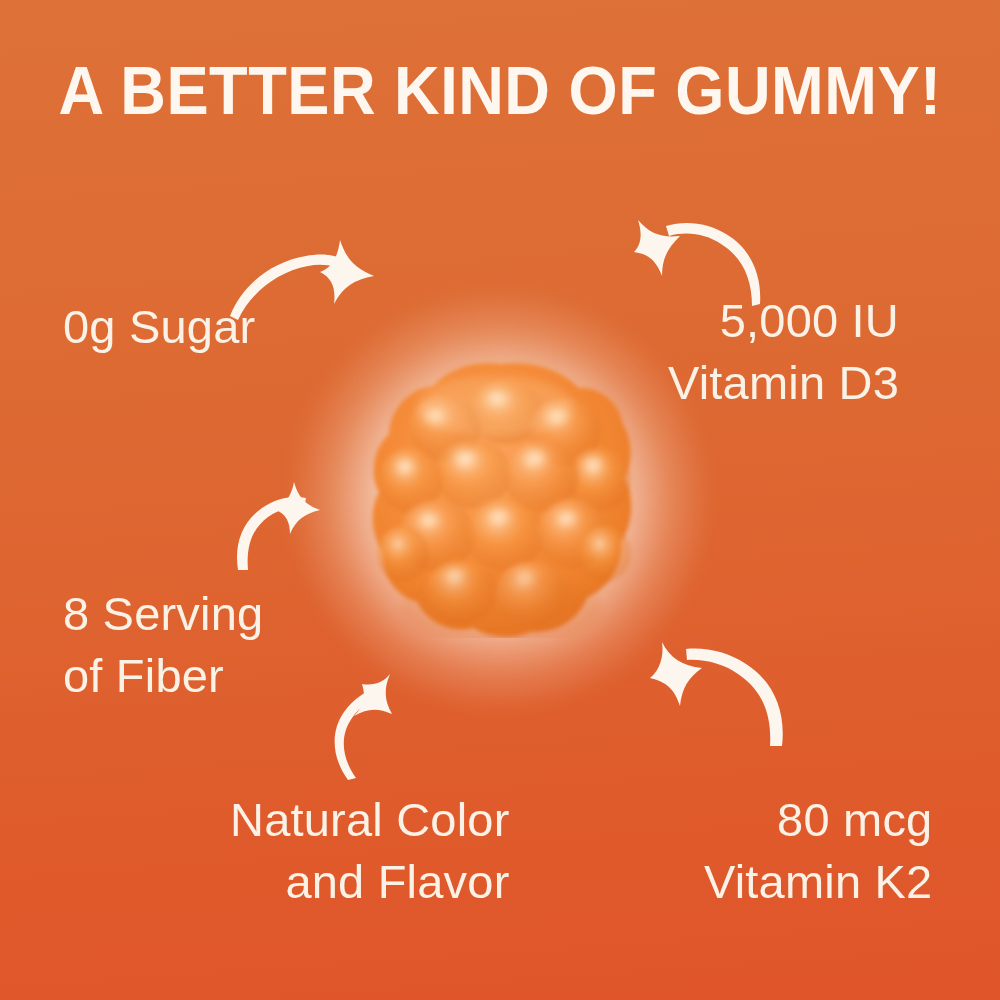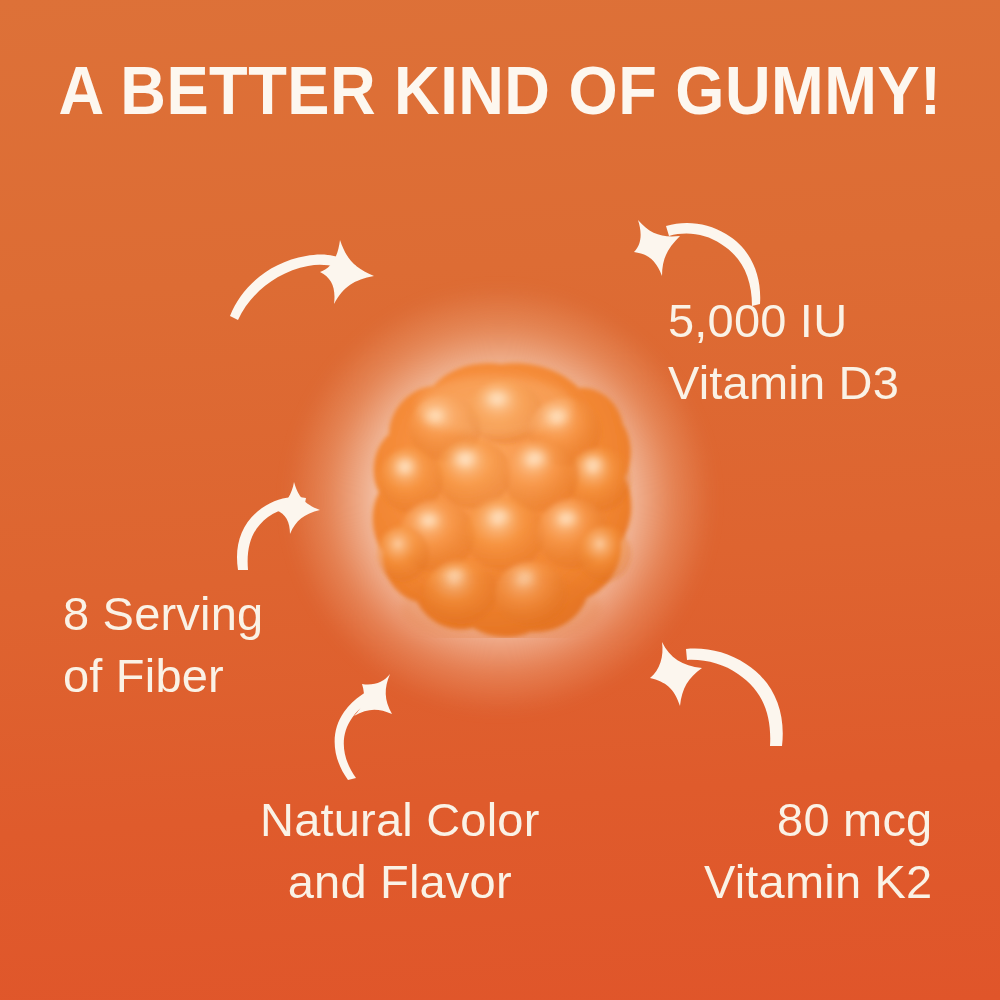--- a/index.html
+++ b/index.html
@@ -40,23 +40,23 @@
     position:absolute;
     color:#faf2e6;
     font-family:"Liberation Sans", sans-serif;
     font-weight:400;
     font-size:47px;
     line-height:62px;
     letter-spacing:0.2px;
     white-space:pre-line;
   }
   #c-sugar   { left:63px;  top:296px; }
-  #c-d3      { left:668px; top:290px; }
+  #c-d3      { left:668px; top:290px;text-align:right; }
   #c-fiber   { left:63px;  top:583px; }
-  #c-natural { left:260px; top:789px; text-align:center; }
+  #c-natural { left:230px; top:789px; text-align:right; }
   #c-k2      { left:704px; top:789px; text-align:right; }
 
   
   .arrow { position:absolute; }
   .arrow svg { display:block; overflow:visible; }
   .arrow path { fill:#fcf6ee; }
 
   #a-sugar   { left:228px; top:238px; }
   #a-d3      { left:628px; top:218px; }
   #a-fiber   { left:228px; top:482px; }
@@ -191,20 +191,21 @@
                L124 36
                C110 28 96 25 80 28
                C48 34 22 56 10 82 Z"></path>
       <path d="M112 2
                C118 20 126 30 146 38
                C126 42 116 48 106 66
                C108 50 104 40 92 34
                C104 30 110 18 112 2 Z"></path>
     </svg>
   </div>
+  <div class="callout" id="c-sugar">0g Sugar</div>
 
   <div class="arrow" id="a-d3">
     <svg width="140" height="90" viewBox="0 0 140 90">
       <path d="M132 86
                C134 56 122 30 98 16
                C80 5 58 2 38 8
                L41 18
                C59 13 78 16 93 26
                C114 39 124 60 124 88 Z"></path>
       <path d="M10 2

